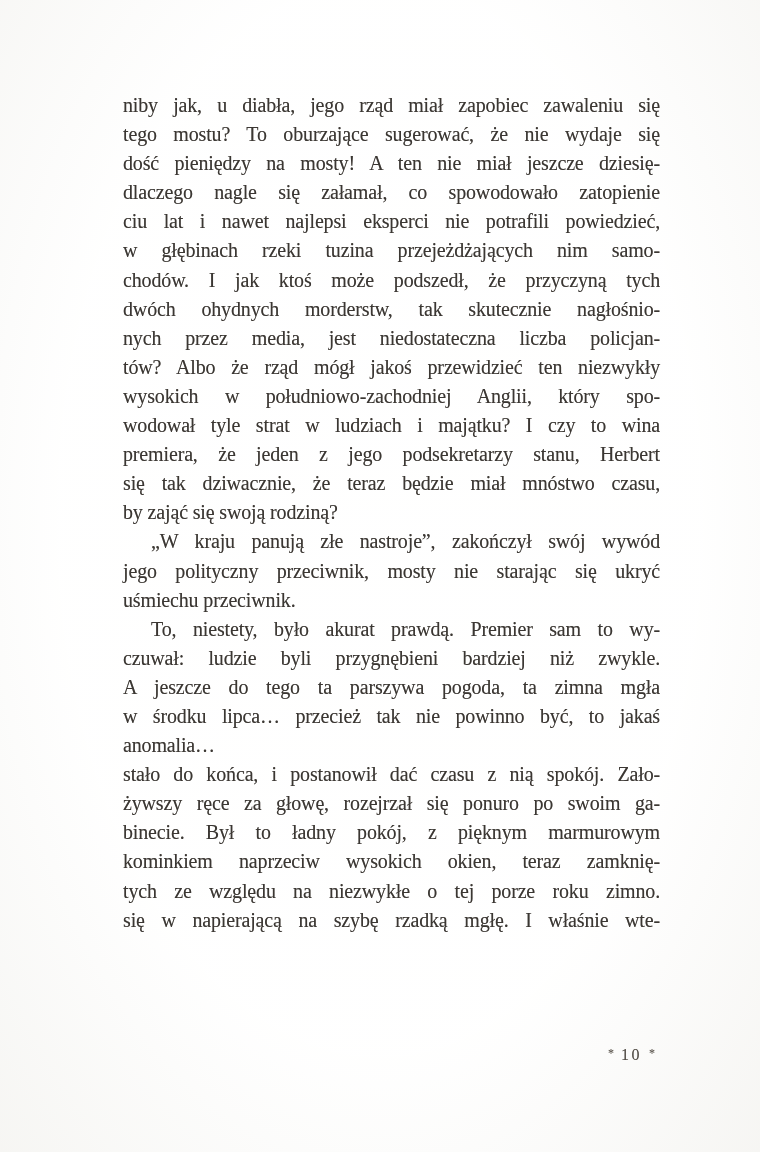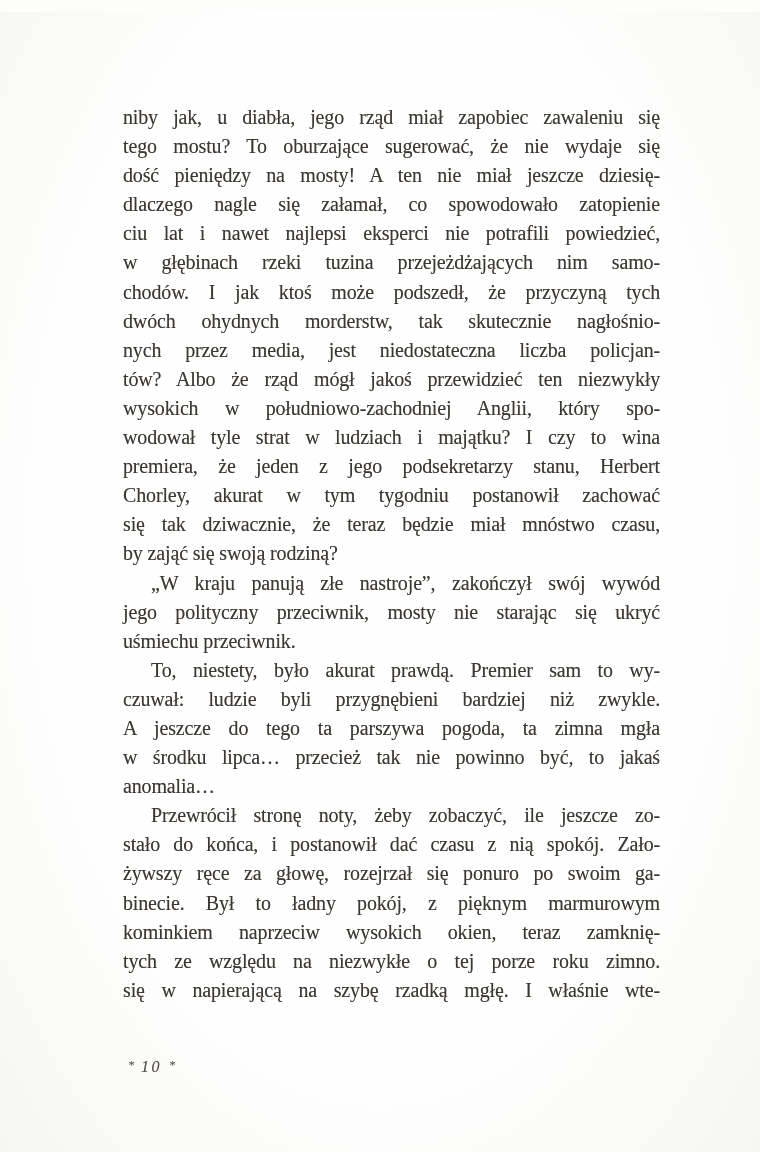--- a/index.html
+++ b/index.html
@@ -13,21 +13,20 @@
     position: relative;
     overflow: hidden;
     font-family: "Liberation Serif", "DejaVu Serif", serif;
   }
   .page {
     position: absolute;
     inset: 0;
     background:
       radial-gradient(ellipse at 50% 45%, rgba(255,255,255,0.9) 60%, rgba(240,239,236,0.5) 100%),
       #fcfcfa;
-    margin-top: 12px;
   }
   .text-block {
     position: absolute;
     left: 123px;
     top: 91px;
     width: 537px;
     font-size: 20px;
     line-height: 29.1px;
     color: #3b3733;
     letter-spacing: -0.15px;
@@ -45,26 +44,25 @@
     text-align-last: left;
   }
   .line.indent {
     text-indent: 28px;
   }
   .footer {
     position: absolute;
     left: 123px;
     top: 1046px;
     width: 537px;
-    text-align: left;
+    text-align: right;
     color: #534e47;
     font-size: 16px;
     letter-spacing: 2.5px;
     text-shadow: 0 0 0.5px rgba(83,78,71,0.4);
-    font-style: italic;
   }
   .footer .orn {
     font-size: 12px;
     position: relative;
     top: -3px;
     color: #5d574f;
     padding: 0 5px;
     letter-spacing: 0;
   }
   .footer .num {
@@ -83,32 +81,30 @@
     <div class="line j">dlaczego nagle się załamał, co spowodowało zatopienie</div>
     <div class="line j">ciu lat i nawet najlepsi eksperci nie potrafili powiedzieć,</div>
     <div class="line j">w głębinach rzeki tuzina przejeżdżających nim samo-</div>
     <div class="line j">chodów. I jak ktoś może podszedł, że przyczyną tych</div>
     <div class="line j">dwóch ohydnych morderstw, tak skutecznie nagłośnio-</div>
     <div class="line j">nych przez media, jest niedostateczna liczba policjan-</div>
     <div class="line j">tów? Albo że rząd mógł jakoś przewidzieć ten niezwykły</div>
     <div class="line j">wysokich w południowo-zachodniej Anglii, który spo-</div>
     <div class="line j">wodował tyle strat w ludziach i majątku? I czy to wina</div>
     <div class="line j">premiera, że jeden z jego podsekretarzy stanu, Herbert</div>
-    <div class="line j">Chorley, akurat w tym tygodniu postanowił zachować</div>
     <div class="line j">się tak dziwacznie, że teraz będzie miał mnóstwo czasu,</div>
     <div class="line end">by zająć się swoją rodziną?</div>
     <div class="line j indent">„W kraju panują złe nastroje”, zakończył swój wywód</div>
     <div class="line j">jego polityczny przeciwnik, mosty nie starając się ukryć</div>
     <div class="line end">uśmiechu przeciwnik.</div>
     <div class="line j indent">To, niestety, było akurat prawdą. Premier sam to wy-</div>
     <div class="line j">czuwał: ludzie byli przygnębieni bardziej niż zwykle.</div>
     <div class="line j">A jeszcze do tego ta parszywa pogoda, ta zimna mgła</div>
     <div class="line j">w środku lipca… przecież tak nie powinno być, to jakaś</div>
     <div class="line end">anomalia…</div>
-    <div class="line j indent">Przewrócił stronę noty, żeby zobaczyć, ile jeszcze zo-</div>
     <div class="line j">stało do końca, i postanowił dać czasu z nią spokój. Zało-</div>
     <div class="line j">żywszy ręce za głowę, rozejrzał się ponuro po swoim ga-</div>
     <div class="line j">binecie. Był to ładny pokój, z pięknym marmurowym</div>
     <div class="line j">kominkiem naprzeciw wysokich okien, teraz zamknię-</div>
     <div class="line j">tych ze względu na niezwykłe o tej porze roku zimno.</div>
     <div class="line j">się w napierającą na szybę rzadką mgłę. I właśnie wte-</div>
   </div>
 
   <div class="footer">
     <span class="orn">*</span><span class="num">10</span><span class="orn">*</span>

